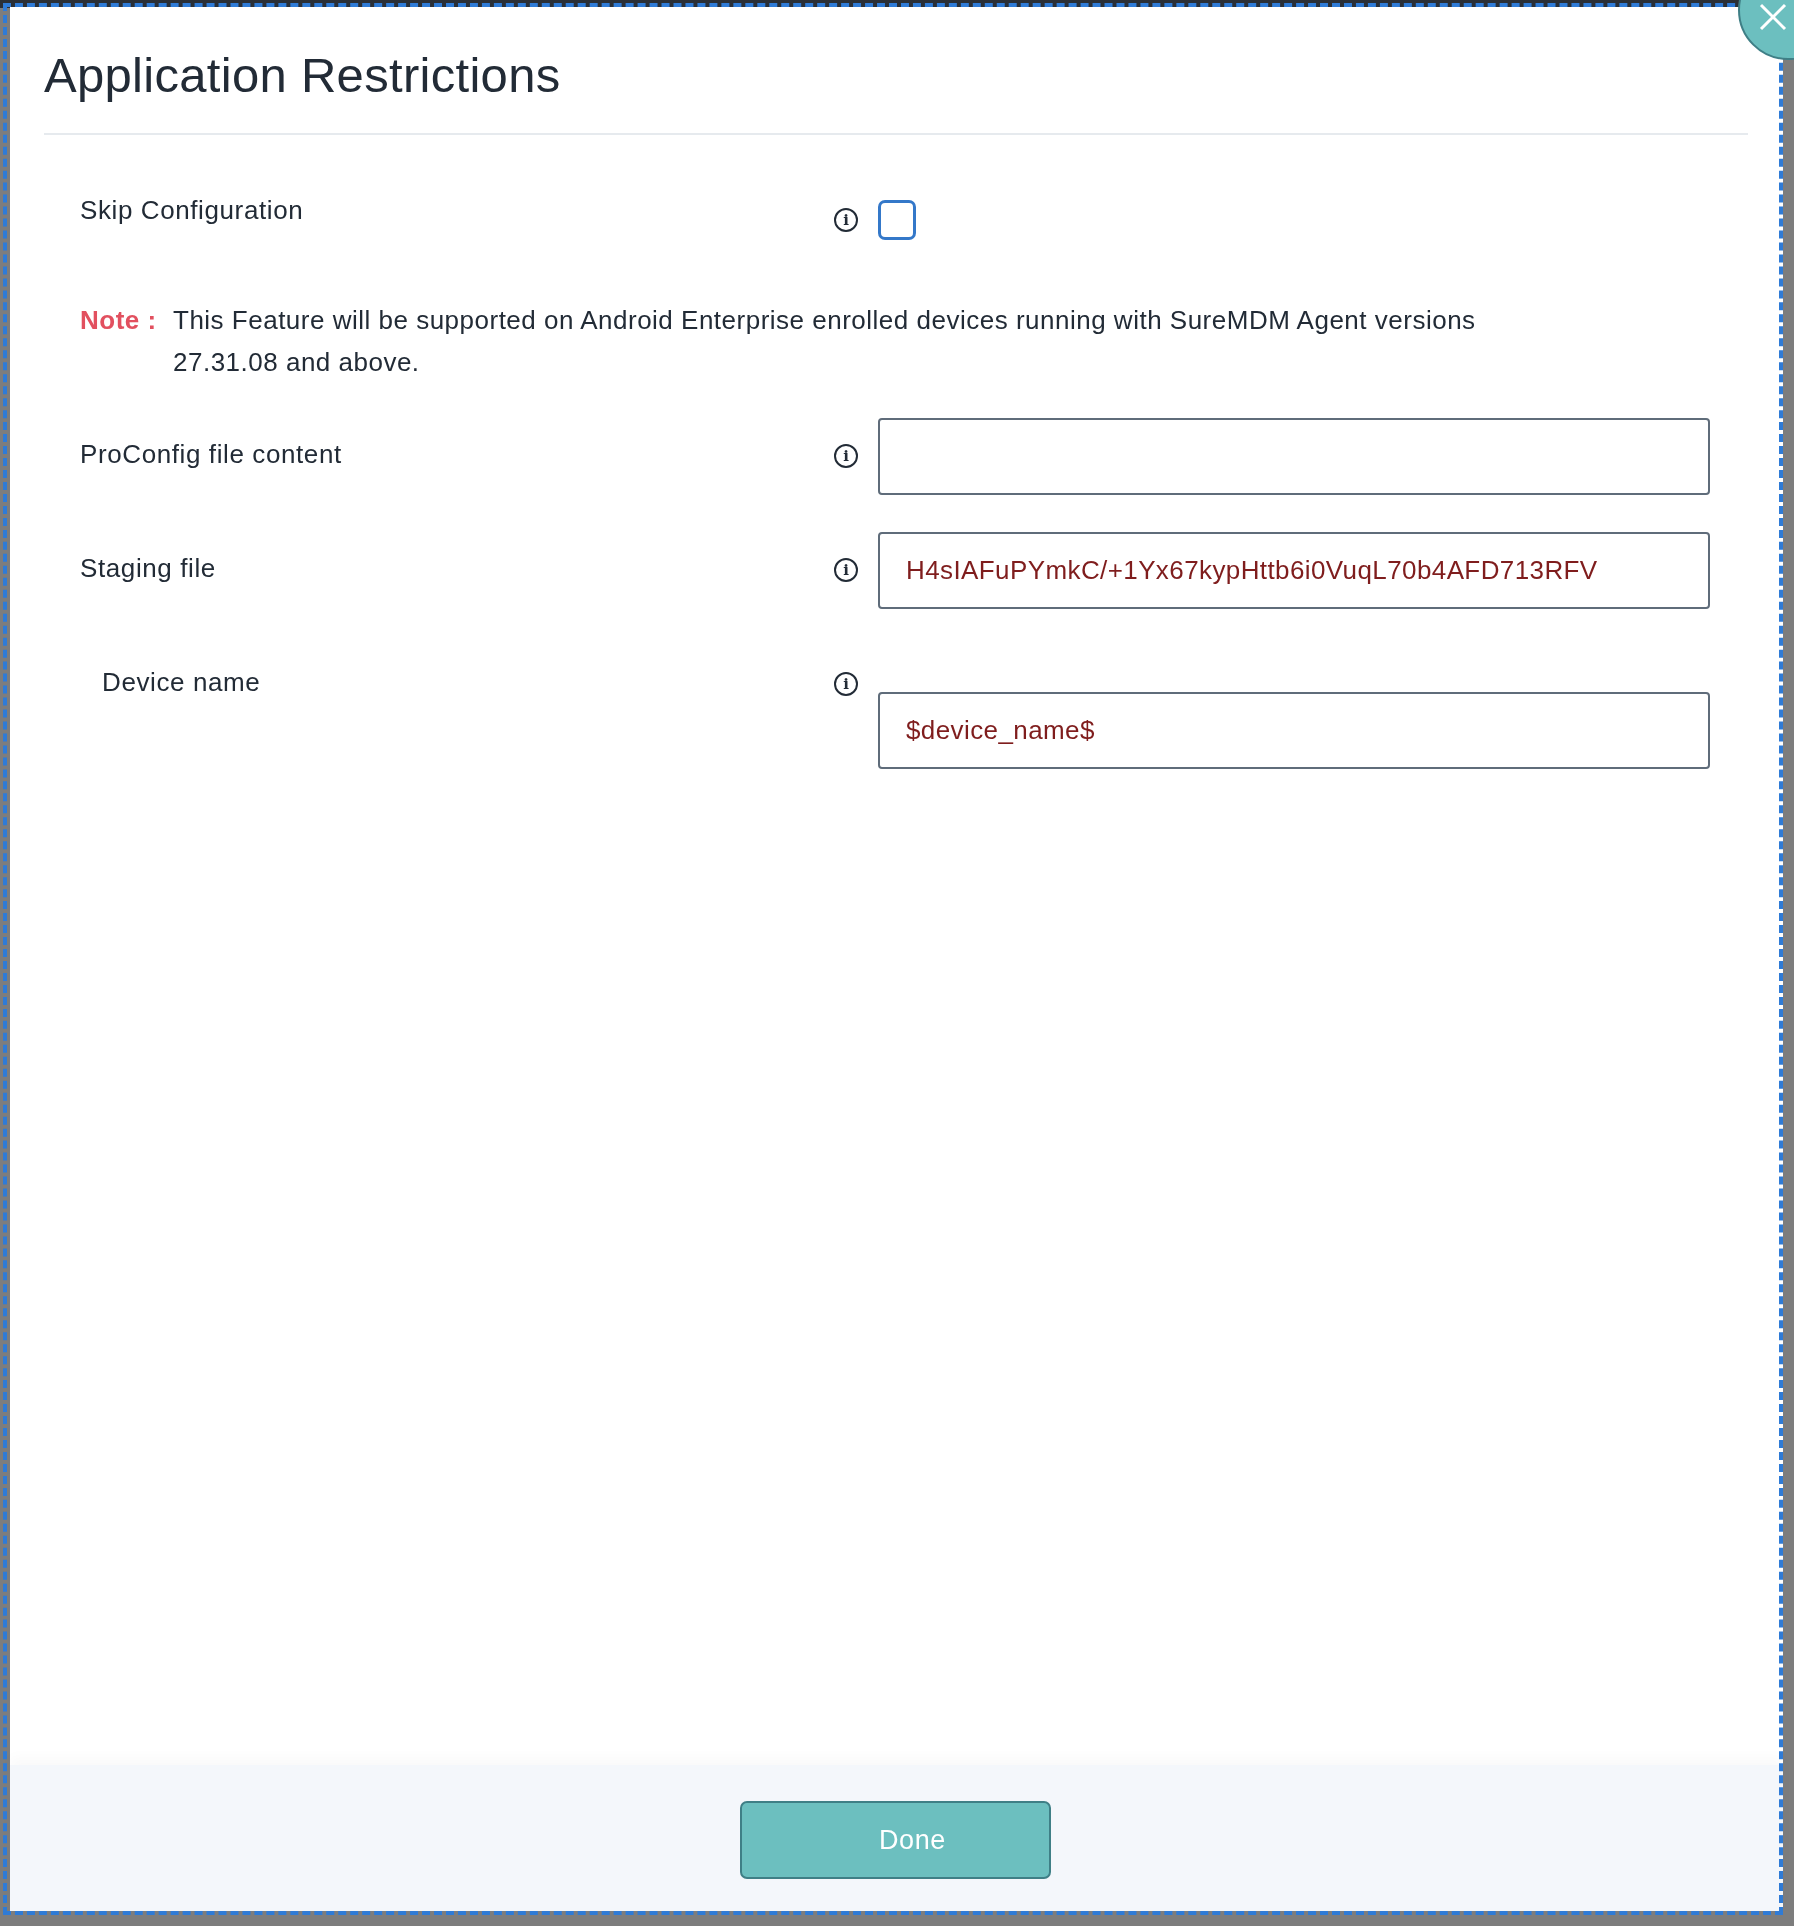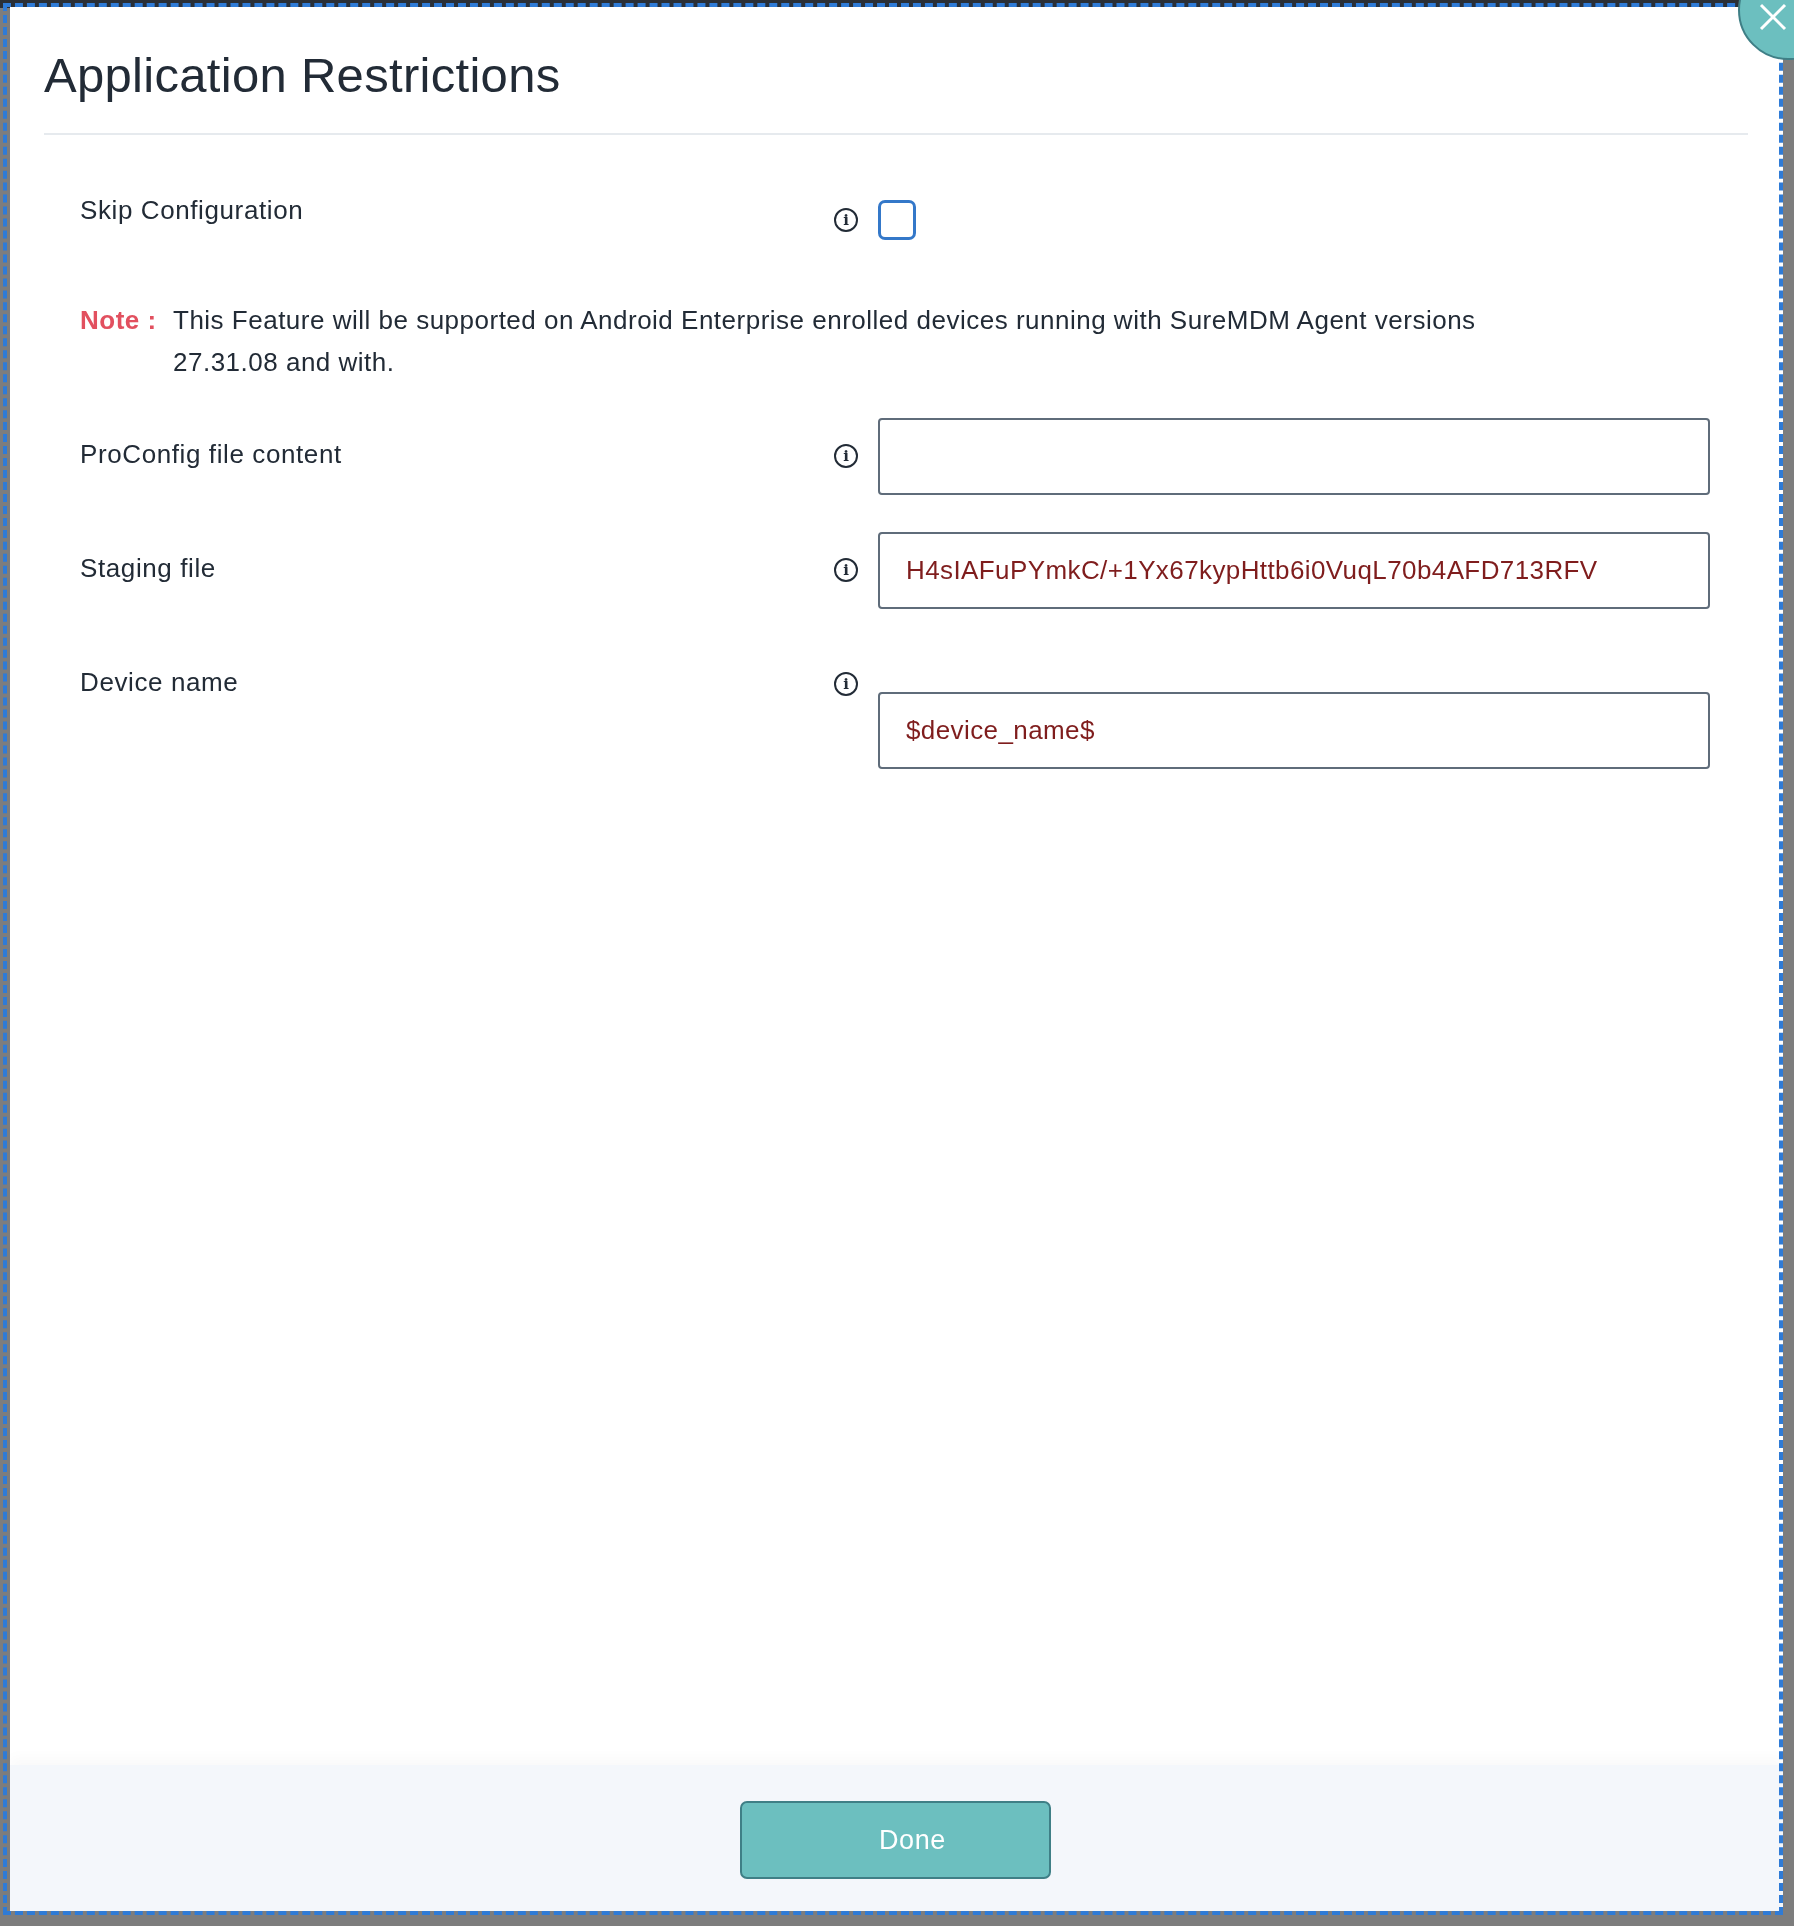--- a/index.html
+++ b/index.html
@@ -92,32 +92,32 @@
 <div class="modal">
   <h1 class="modal-title">Application Restrictions</h1>
   <div class="divider"></div>
 
   <div class="row-label" style="top:188px;text-align:right;">Skip Configuration</div>
   <span class="info-icon" style="left:824px; top:201px;">i</span>
   <div class="checkbox"></div>
 
   <div class="note">
     <div><span class="note-label">Note :</span><span class="note-text">This Feature will be supported on Android Enterprise enrolled devices running with SureMDM Agent versions</span></div>
-    <div class="note-line2">27.31.08 and with.</div>
+    <div class="note-line2">27.31.08 and above.</div>
   </div>
 
   <div class="row-label" style="top:432px;">ProConfig file content</div>
   <span class="info-icon" style="left:824px; top:437px;">i</span>
   <input class="text-input" style="top: 411px;" type="text" value="">
 
   <div class="row-label" style="top:546px;">Staging file</div>
   <span class="info-icon" style="left:824px; top:551px;">i</span>
   <input class="text-input" style="top: 525px;" type="text" value="H4sIAFuPYmkC/+1Yx67kypHttb6i0VuqL70b4AFD713RFV">
 
-  <div class="row-label" style="top:660px;">Device name</div>
+  <div class="row-label" style="top:660px;margin-left:22px;">Device name</div>
   <span class="info-icon" style="left:824px; top:665px;">i</span>
   <input class="text-input" style="top: 639px; margin-top: 46px;" type="text" value="$device_name$">
 
   <div class="footer">
     <button class="done-button">Done</button>
   </div>
 </div>
 
 <div class="modal-outline"></div>
 

